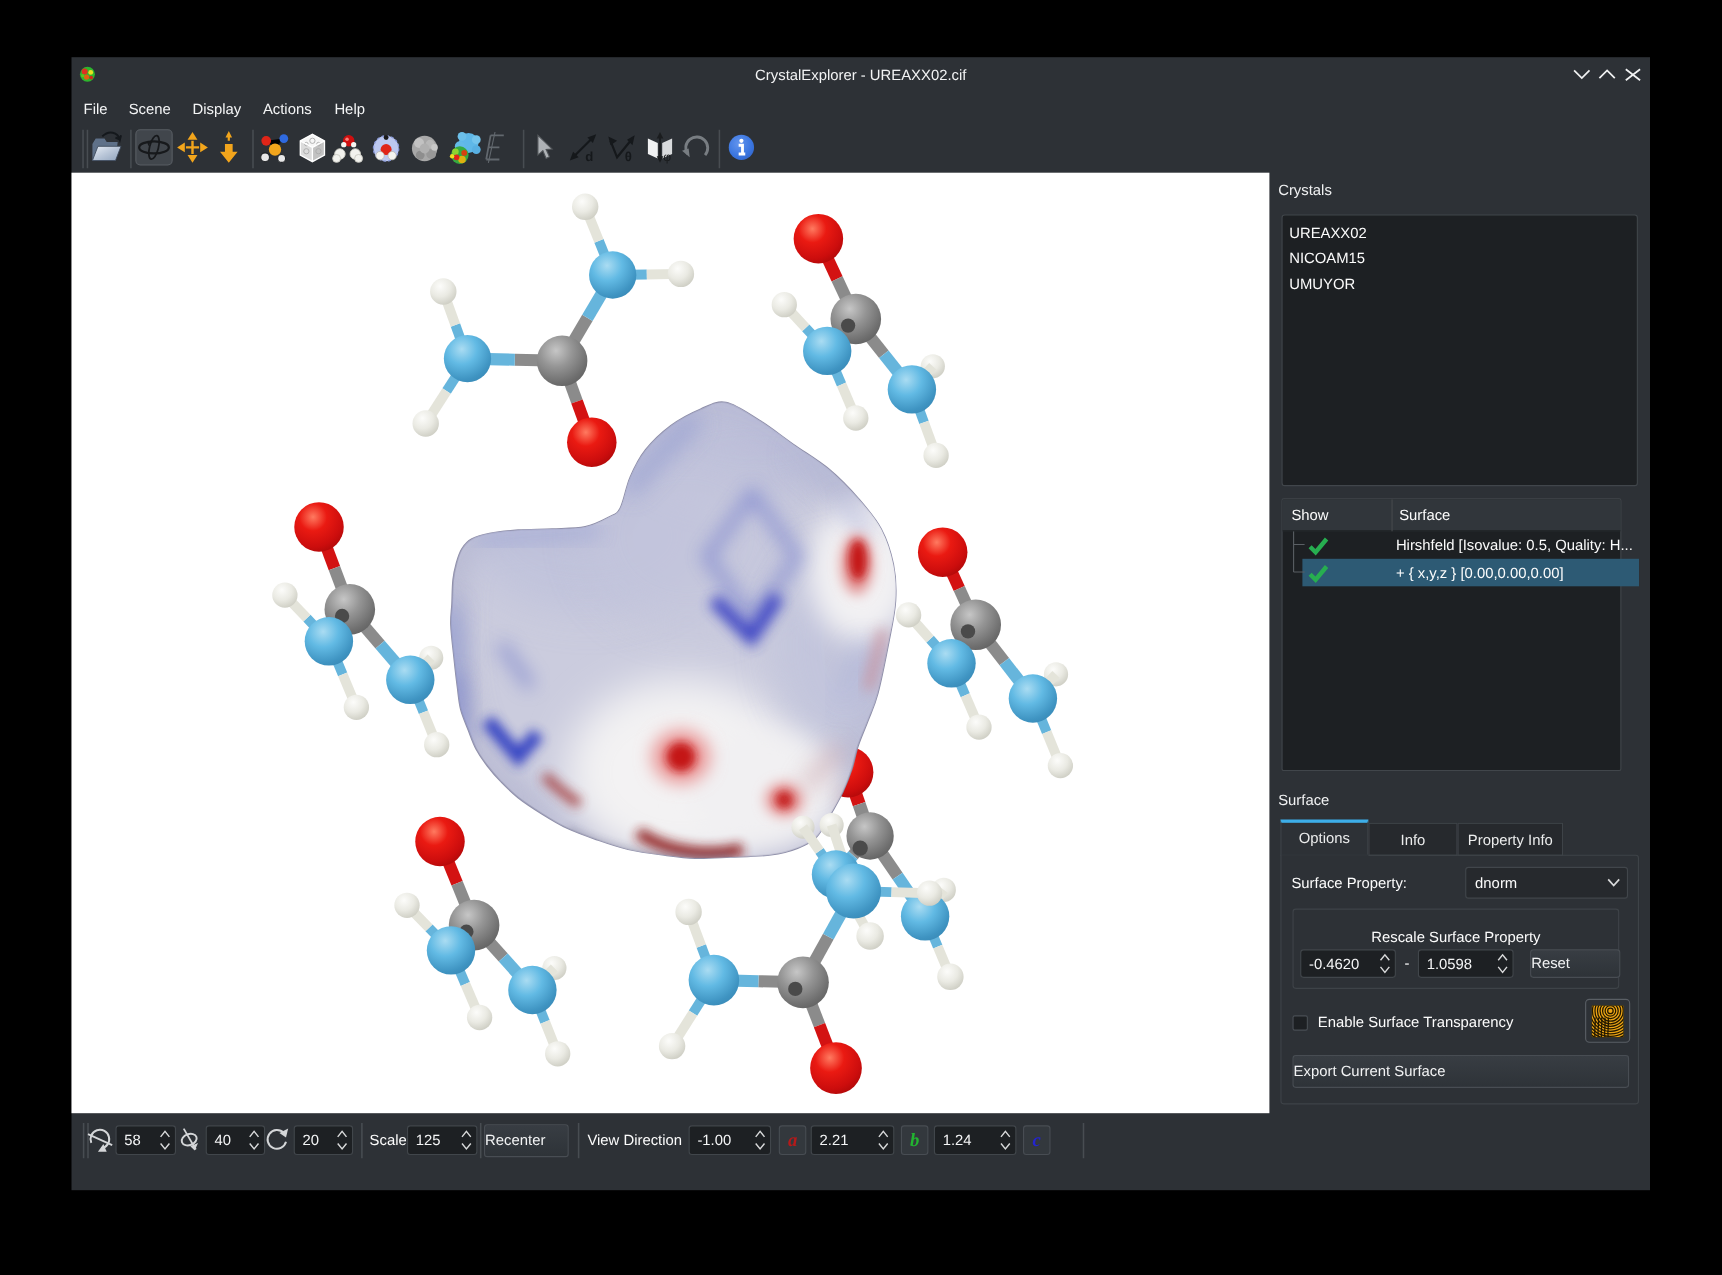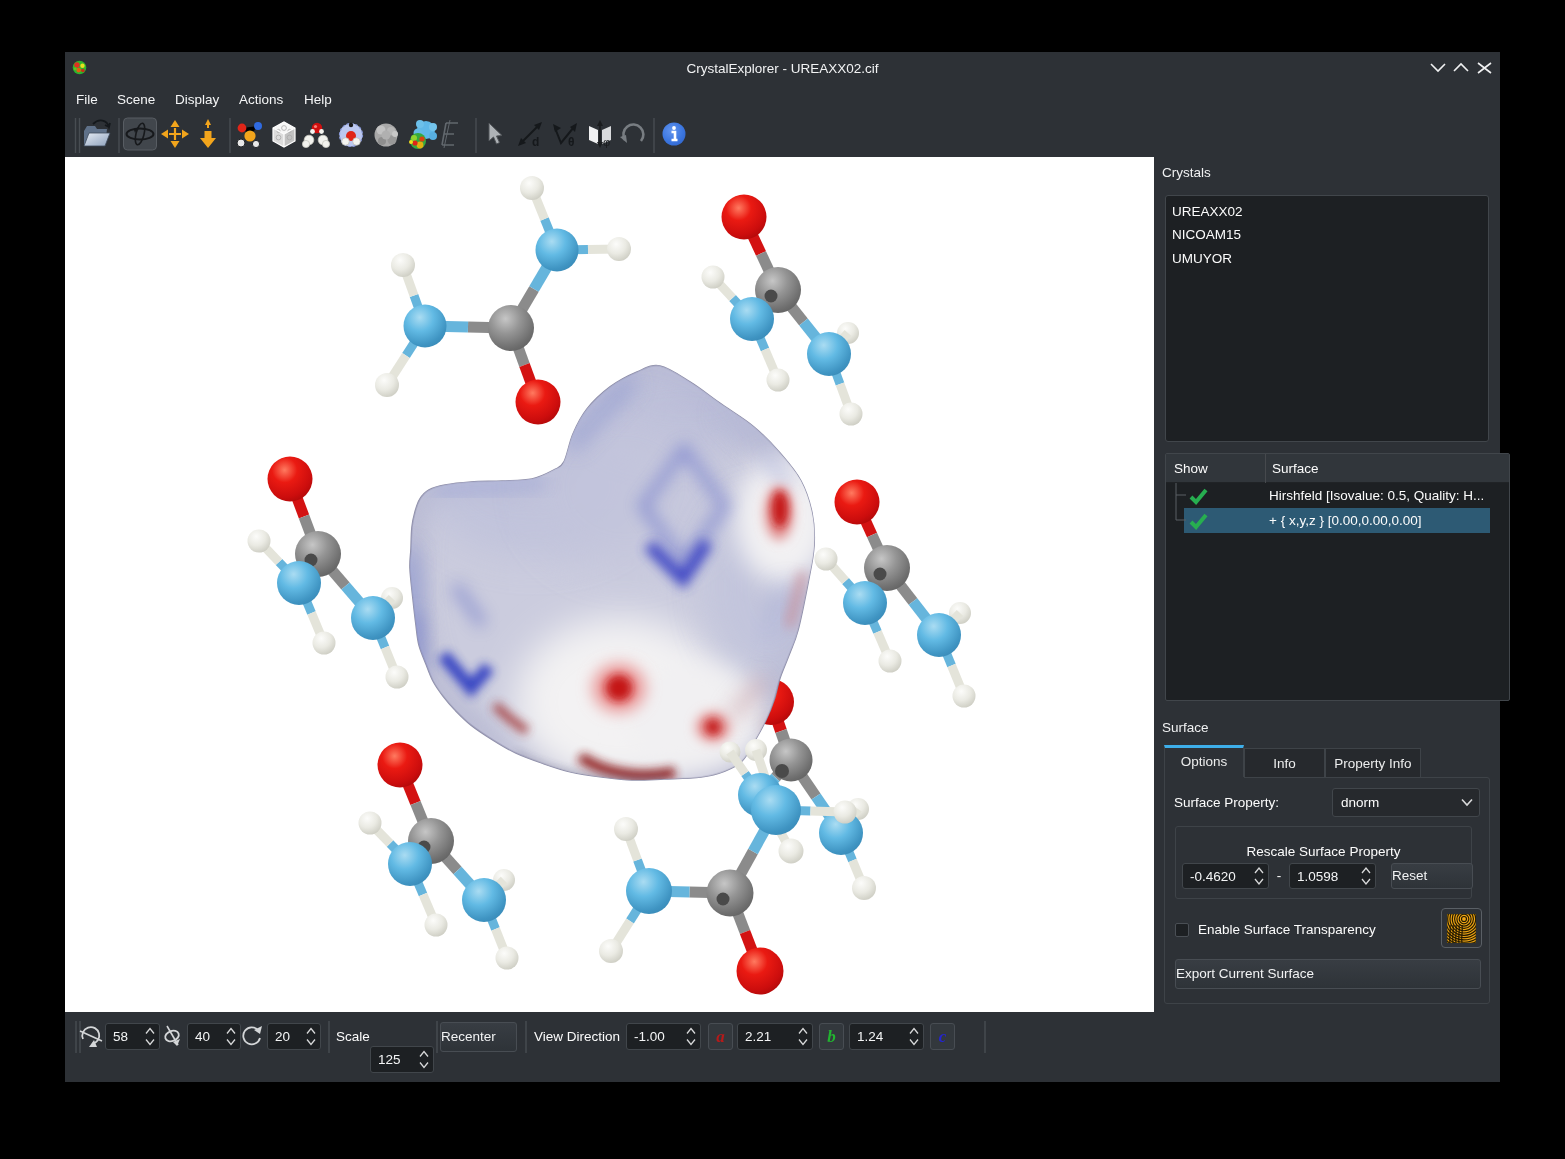--- a/index.html
+++ b/index.html
@@ -444,21 +444,21 @@
         <circle cx="546" cy="794" r="12" fill="url(#gh)"></circle>
         <circle cx="665" cy="736" r="23.5" fill="url(#gc)"></circle>
         <circle cx="658" cy="742" r="6.5" fill="#4a4a4a"></circle>
         <circle cx="695" cy="814" r="23.5" fill="url(#go)"></circle>
       </svg></div>
 
   <div class="abs panel-label" style="left:1097px;top:113px">Crystals</div>
   <div class="abs box" style="left:1100px;top:143px;width:324px;height:247px">
     <div style="padding:4px 0 0 6px;line-height:23.3px">UREAXX02<br>NICOAM15<br>UMUYOR</div>
   </div>
-  <div class="abs box" style="left:1100px;top:401px;width:345px;height:248px;border-radius:2px">
+  <div class="abs box" style="left:1100px;top:401px;width:309px;height:248px;border-radius:2px">
     <div class="abs" style="left:0;top:0;width:100%;height:29px;background:#31363b;border-bottom:1px solid #202326"></div>
     <div class="abs" style="left:99px;top:0;width:1px;height:29px;background:#46494d"></div>
     <div class="abs" style="left:8px;top:0;height:29px;line-height:29px">Show</div>
     <div class="abs" style="left:106px;top:0;height:29px;line-height:29px">Surface</div>
     <div class="abs" style="left:18px;top:29px;width:306px;height:25px;line-height:25px">
       <span style="position:absolute;left:85px">Hirshfeld [Isovalue: 0.5, Quality: H...</span>
       </div>
     <div class="abs" style="left:18px;top:54px;width:306px;height:25px;background:#2d5a74;line-height:25px">
       <span style="position:absolute;left:85px">+ { x,y,z } [0.00,0.00,0.00]</span>
       </div>
@@ -561,21 +561,21 @@
         <path d="M1,9 L5,4 L9,9 M1,15 L5,20 L9,15"></path>
       </svg>
     </div>
     <div class="abs spin" style="left:202px;top:971px;width:54px;height:27px">
       <span class="v">20</span>
       <svg class="chev" viewBox="0 0 10 24" fill="none" stroke="#d8d9da" stroke-width="1.3">
         <path d="M1,9 L5,4 L9,9 M1,15 L5,20 L9,15"></path>
       </svg>
     </div>
     <div class="abs" style="left:271px;top:971px;line-height:27px">Scale</div>
-    <div class="abs spin" style="left:305px;top:994px;width:64px;height:27px">
+    <div class="abs spin" style="left:305px;top:971px;width:64px;height:27px">
       <span class="v">125</span>
       <svg class="chev" viewBox="0 0 10 24" fill="none" stroke="#d8d9da" stroke-width="1.3">
         <path d="M1,9 L5,4 L9,9 M1,15 L5,20 L9,15"></path>
       </svg>
     </div>
     <div class="abs btn" style="left:375px;top:970px;width:77px;height:30px;line-height:28px">Recenter</div>
     <div class="abs" style="left:469px;top:971px;line-height:27px">View Direction</div>
     <div class="abs spin" style="left:561px;top:971px;width:75px;height:27px">
       <span class="v">-1.00</span>
       <svg class="chev" viewBox="0 0 10 24" fill="none" stroke="#d8d9da" stroke-width="1.3">

